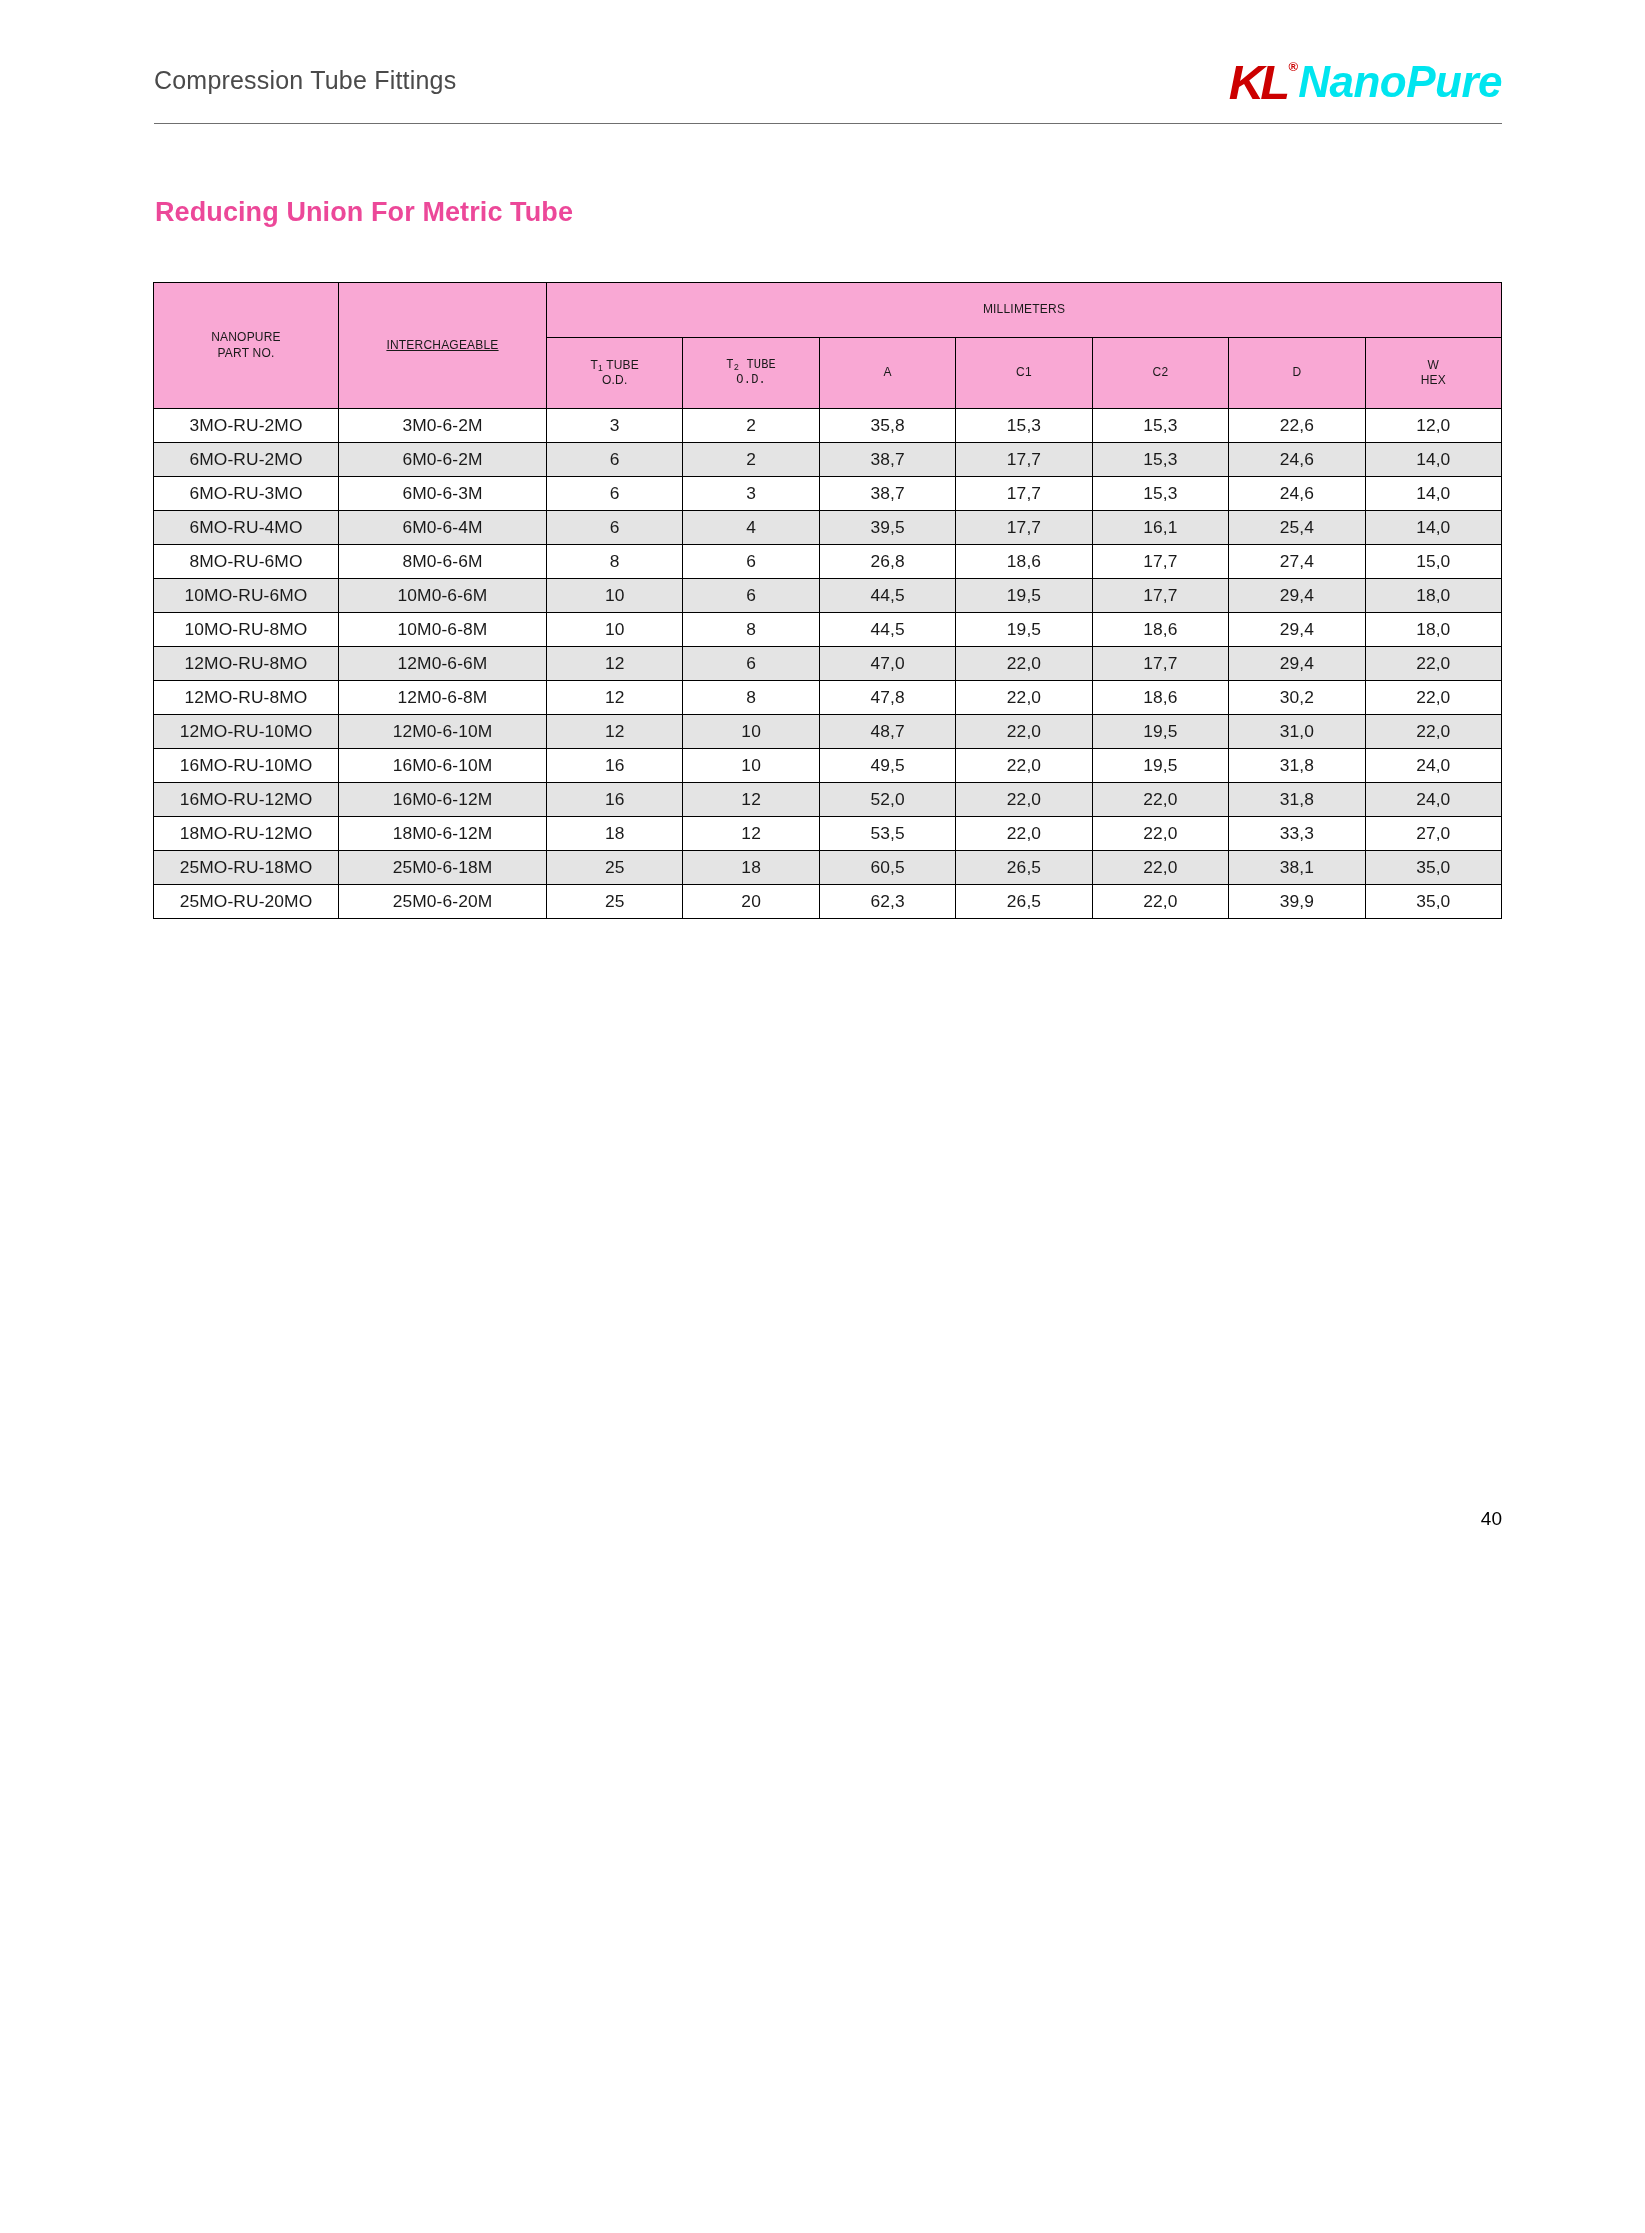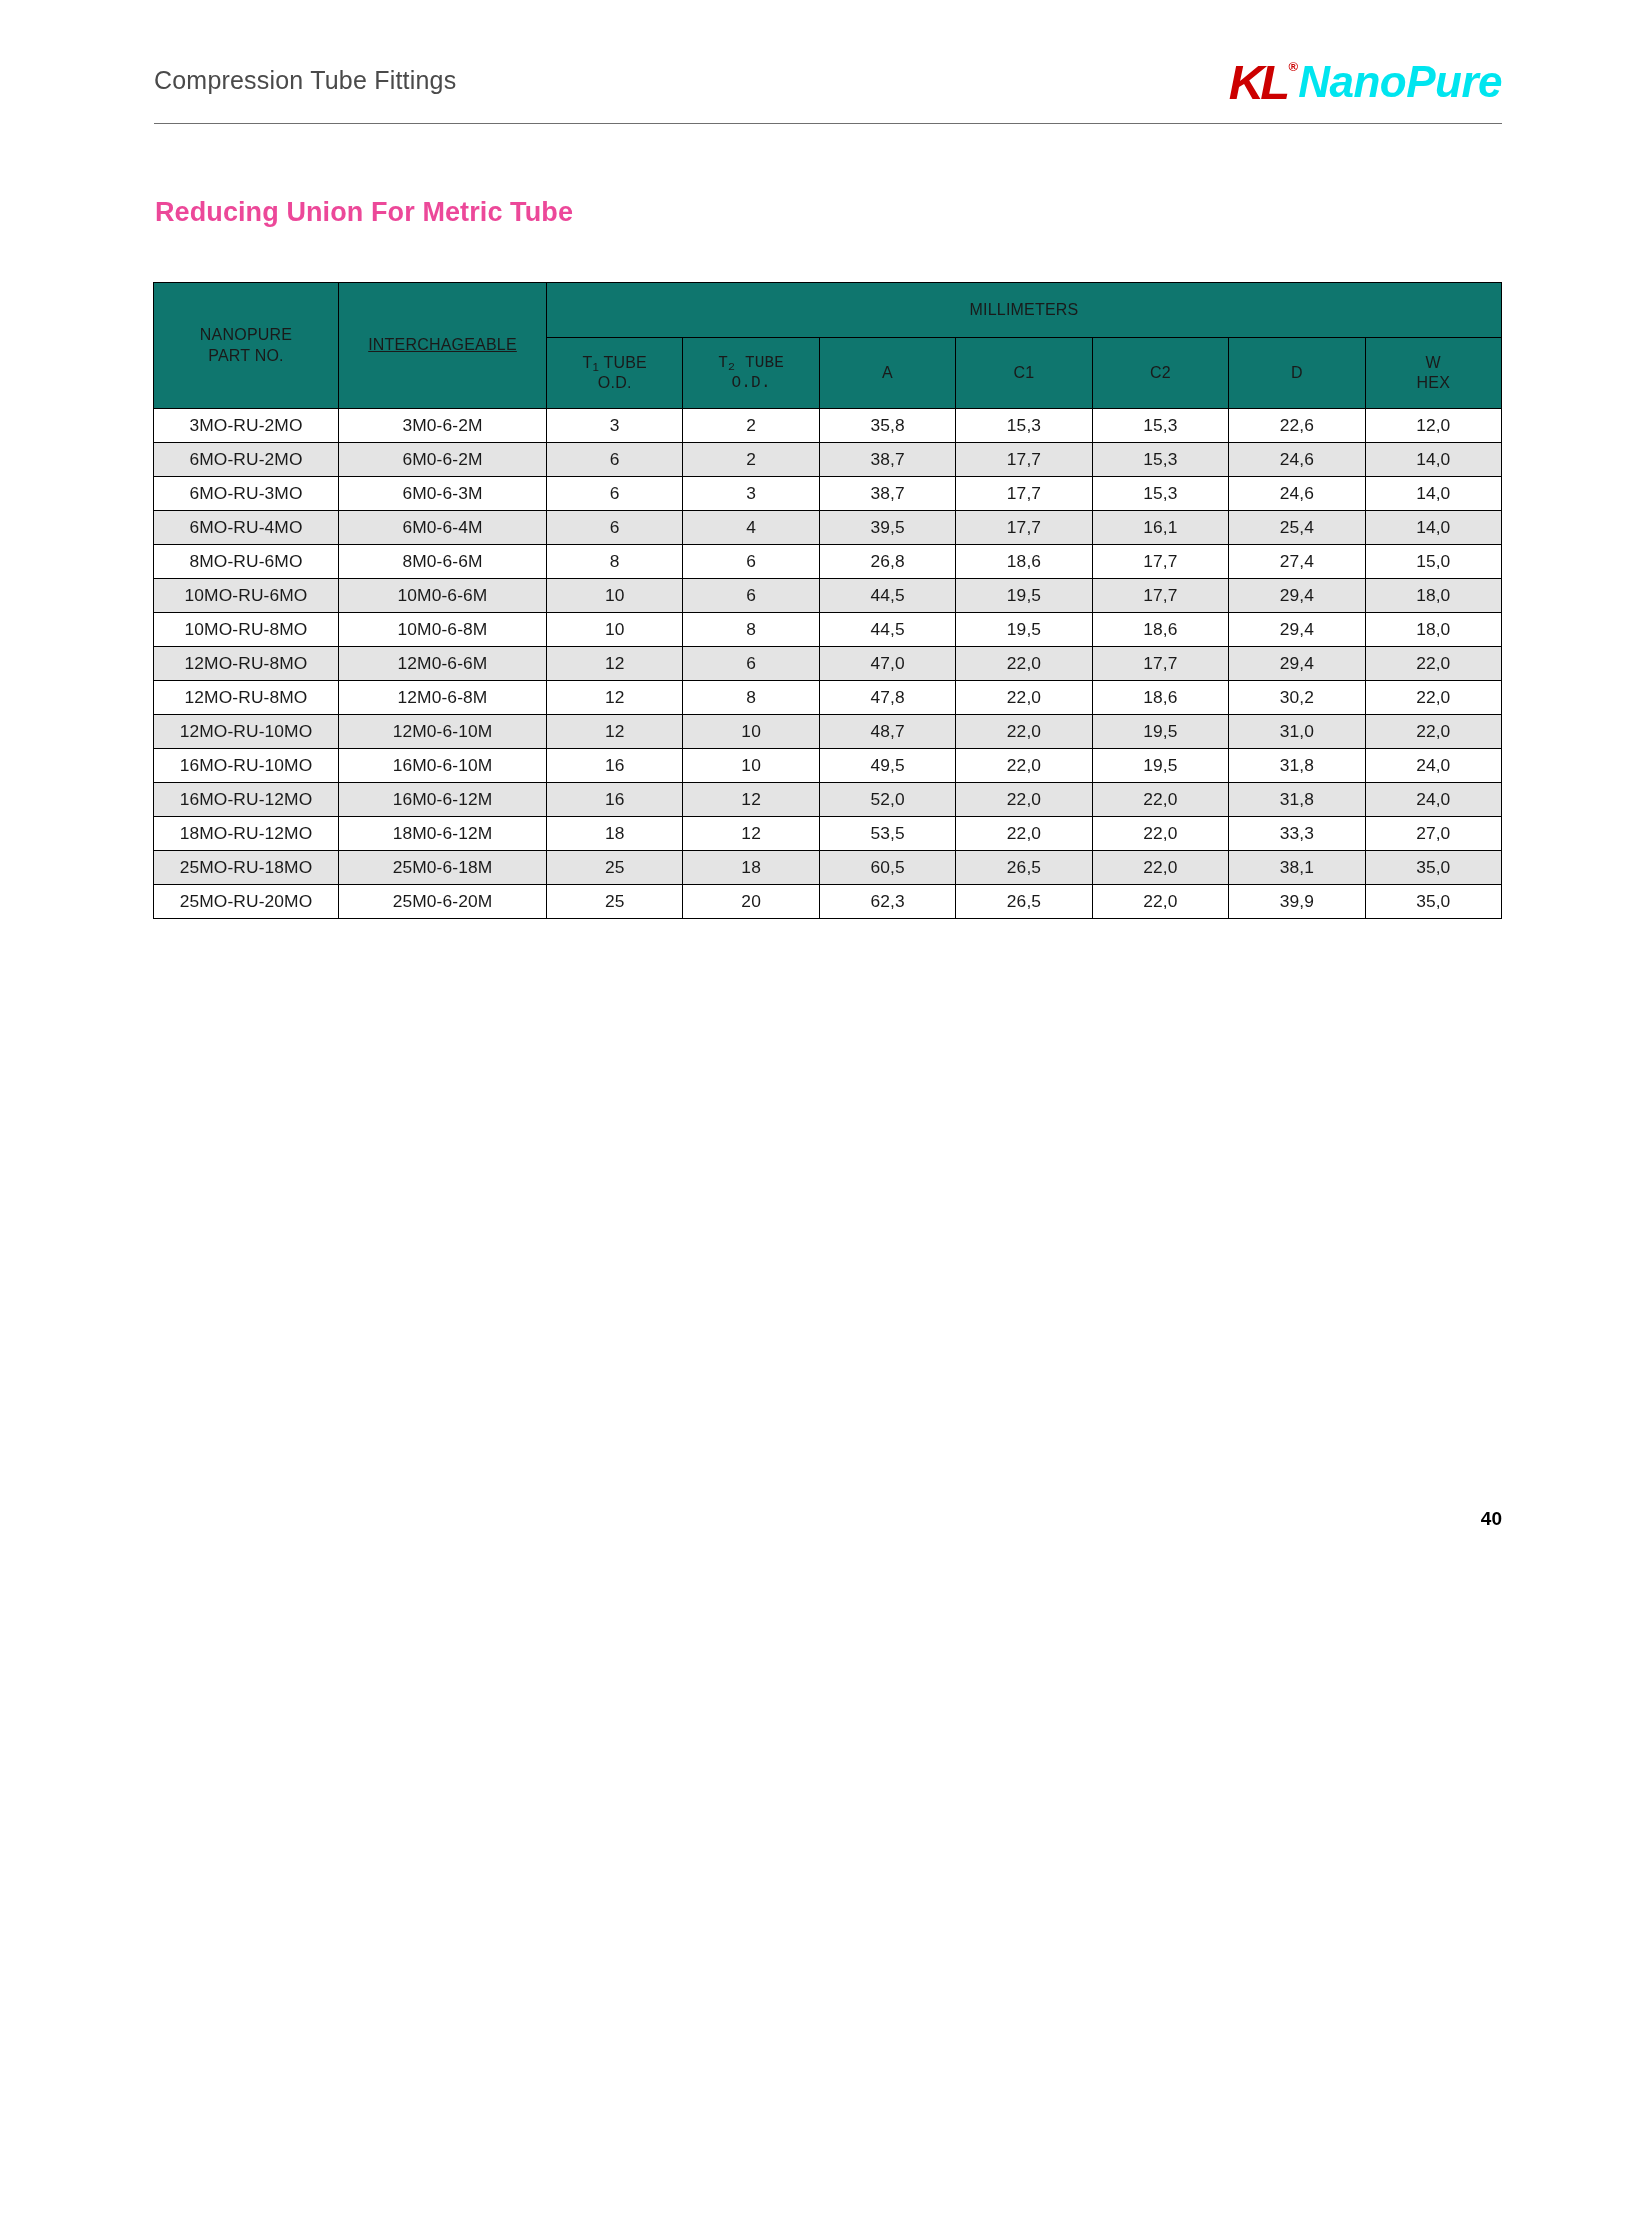--- a/index.html
+++ b/index.html
@@ -116,22 +116,22 @@
   table.spec th,
   table.spec td {
     border: 1px solid #000000;
     text-align: center;
     vertical-align: middle;
     padding: 0;
     font-weight: 400;
     color: #1a1a1a;
   }
   table.spec thead th {
-    background: #0f766e;
-    font-size: 16px;
+    background: #f9a8d4;
+    font-size: 12px;
     line-height: 1.28;
     letter-spacing: 0.2px;
   }
   .th-part      { width: 184px; height: 123px; }
   .th-inter     { width: 207px; text-decoration: underline; }
   .th-mm        { height: 54px; font-size: 19px; letter-spacing: 0.6px; }
   .th-t1        { width: 113px; height: 70px; }
   .th-t2        { width: 113px; font-family: Liberation Mono, monospace; }
   .th-a         { width: 123px; }
   .th-c1        { width: 129px; }
@@ -155,21 +155,21 @@
     top: 0.28em;
   }
   .two-line { line-height: 1.3; }
 
   
   .page-number {
     position: absolute;
     right: 144px;
     bottom: 101px;
     font-size: 19px;
-    font-weight: 700;
+    font-weight: 400;
     color: #000000;
   }
 </style>
 </head>
 <body>
 
 <div class="page">
 
   <div class="page-header">
     <div class="header-title">Compression Tube Fittings</div>

